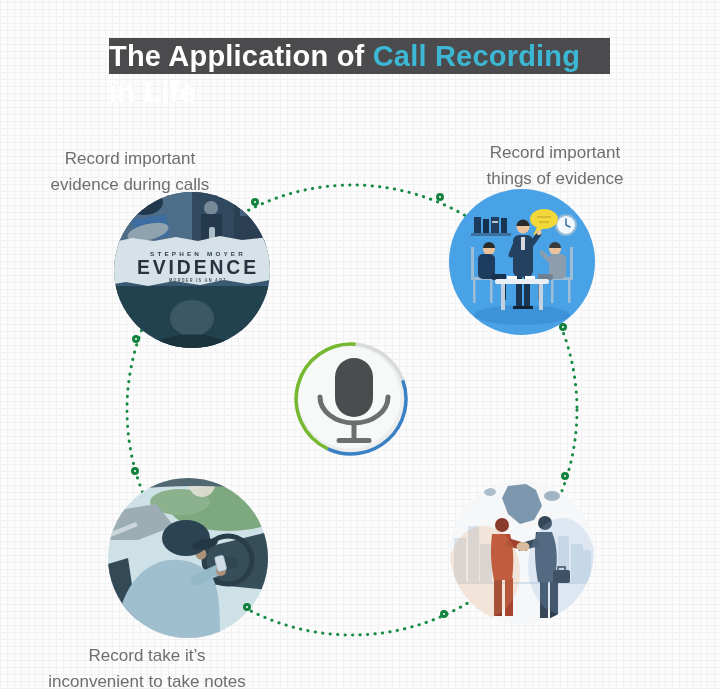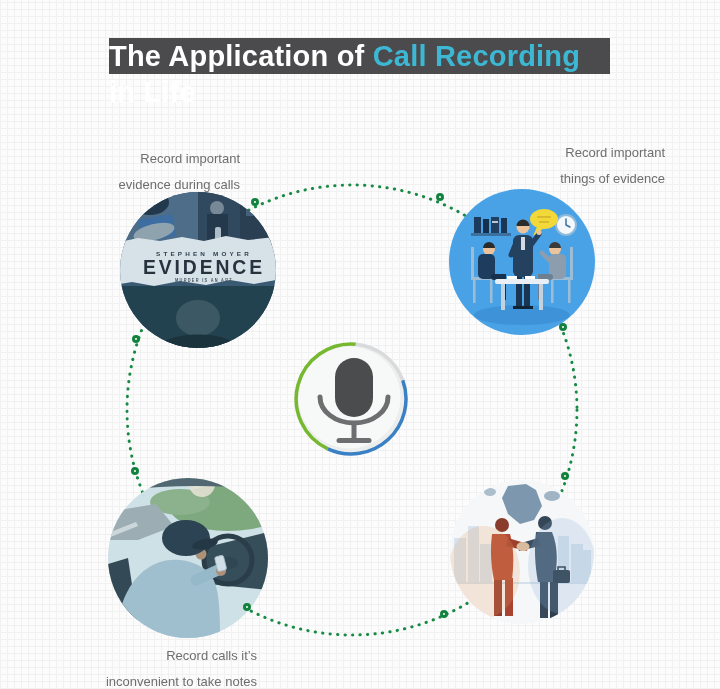--- a/index.html
+++ b/index.html
@@ -13,30 +13,30 @@
       repeating-linear-gradient(90deg, #f1f1f2 0 1px, transparent 1px 7px);
   }
   .connector { position:absolute; left:0; top:0; z-index:1; }
   .header {
     position:absolute; left:109px; top:38px; width:501px; height:36px;
     background:#4b4b4d; color:#ffffff; text-align:left; line-height:36px;
     font-size:29px; font-weight:bold; z-index:4; letter-spacing:0.2px;
   }
   .header .hl { color:#3cb8d5; }
   .label {
-    position:absolute; width:220px; text-align:right; color:#6e6e6e;
-    font-size:13px; line-height:26px; z-index:4;
+    position:absolute; width:220px; text-align:center; color:#6e6e6e;
+    font-size:17px; line-height:26px; z-index:4;
   }
   .label-tl { left:20px;  top:146px; }
   .label-tr { left:445px; top:140px; }
   .label-bl { left:37px;  top:643px; }
   .label-br { left:449px; top:647px; }
   .pic { position:absolute; z-index:3; }
   .pic svg { display:block; }
-  .circ-tl { left:120px; top:192px; }
+  .circ-tl { left:114px; top:192px; }
   .circ-tr { left:449px; top:189px; }
   .circ-bl { left:108px; top:478px; }
   .circ-br { left:450px; top:480px; }
   .circ-mic { left:293px; top:341px; z-index:3; }
   .node {
     position:absolute; width:8px; height:8px; background:#fff;
     border:3px solid #12823e; border-radius:50%; z-index:5;
   }
   .n1{left:251px;top:198px}.n2{left:436px;top:193px}
   .n3{left:132px;top:335px}.n4{left:131px;top:467px}
@@ -58,21 +58,21 @@
 
   <div class="label label-tl">
     <div>Record important</div>
     <div>evidence during calls</div>
   </div>
   <div class="label label-tr">
     <div>Record important</div>
     <div>things of evidence</div>
   </div>
   <div class="label label-bl">
-    <div>Record calls it’s</div>
+    <div>Record take it’s</div>
     <div>inconvenient to take notes</div>
   </div>
 
   <div class="pic circ-tl">
     <svg width="156" height="156" viewBox="0 0 156 156">
       <defs>
         <clipPath id="clipTL">
             <circle cx="78" cy="78" r="78"></circle>
           </clipPath>
       </defs>

